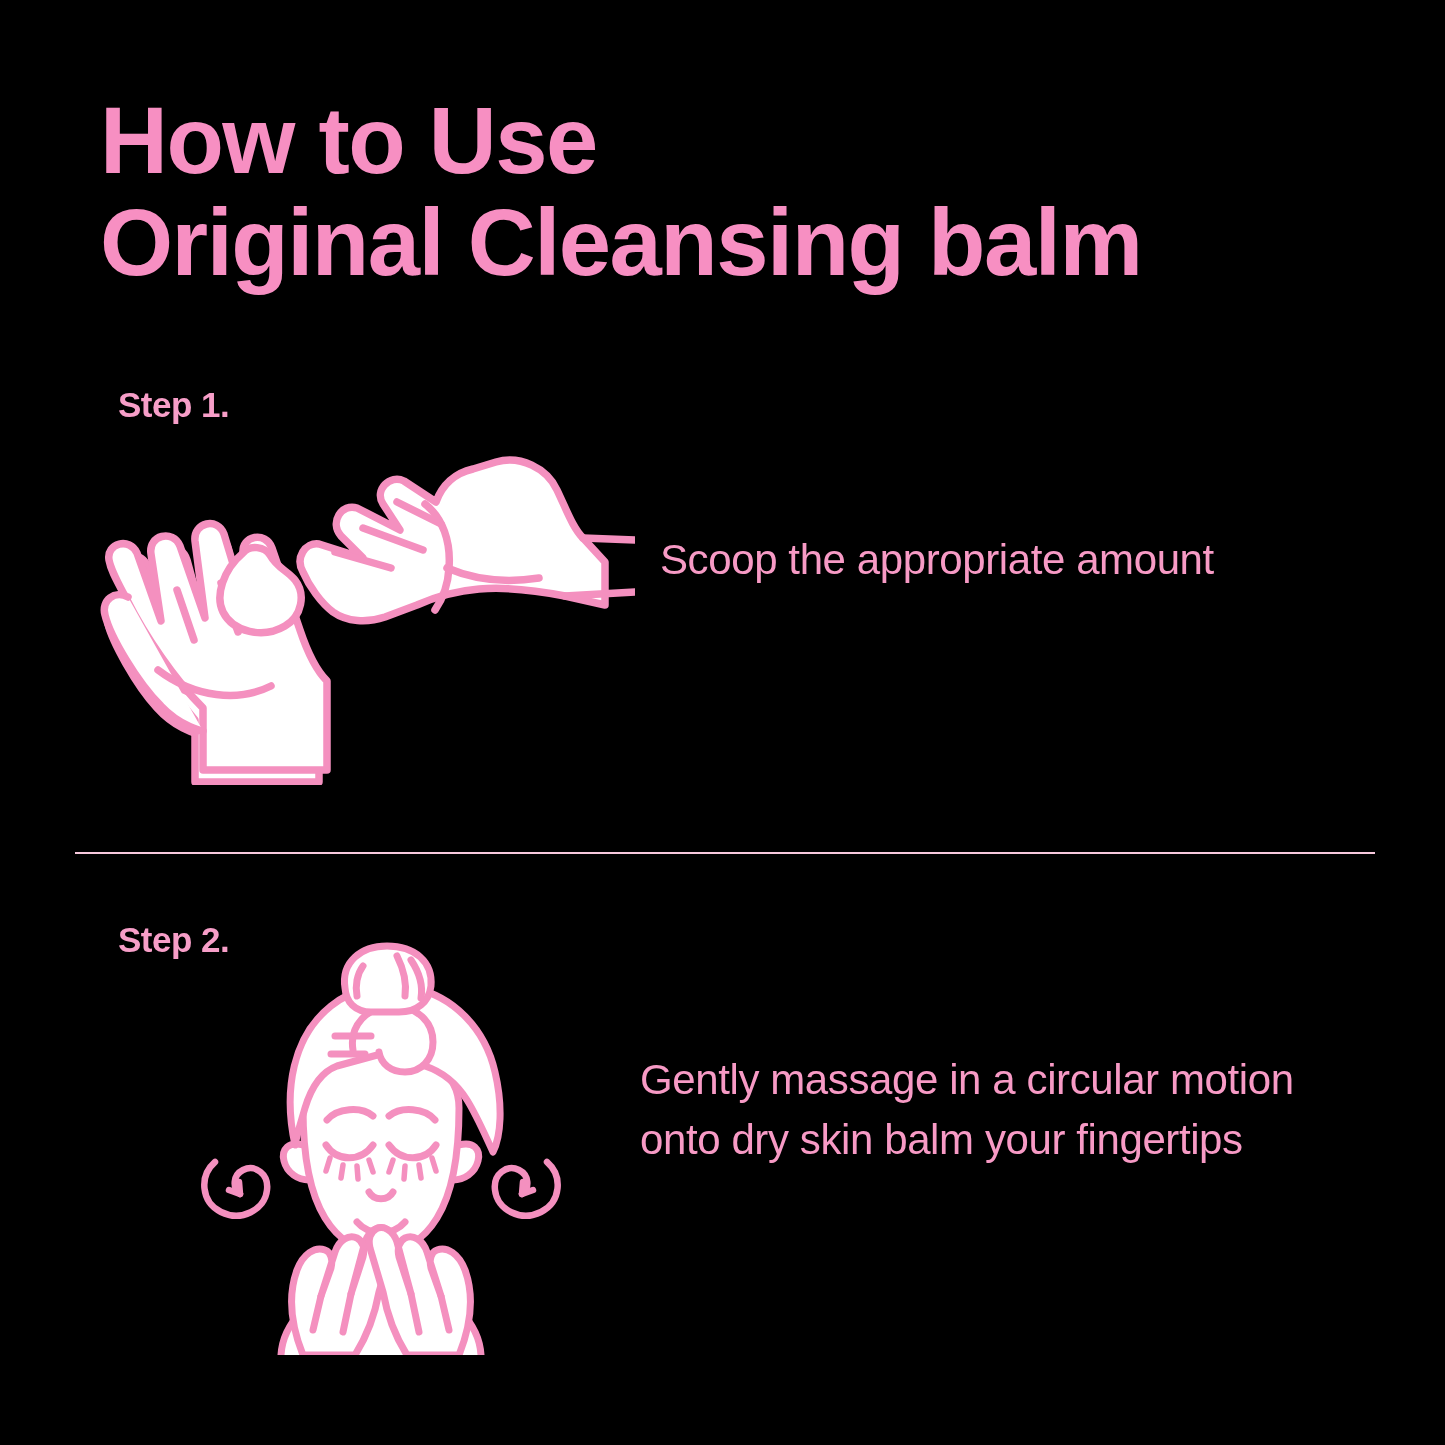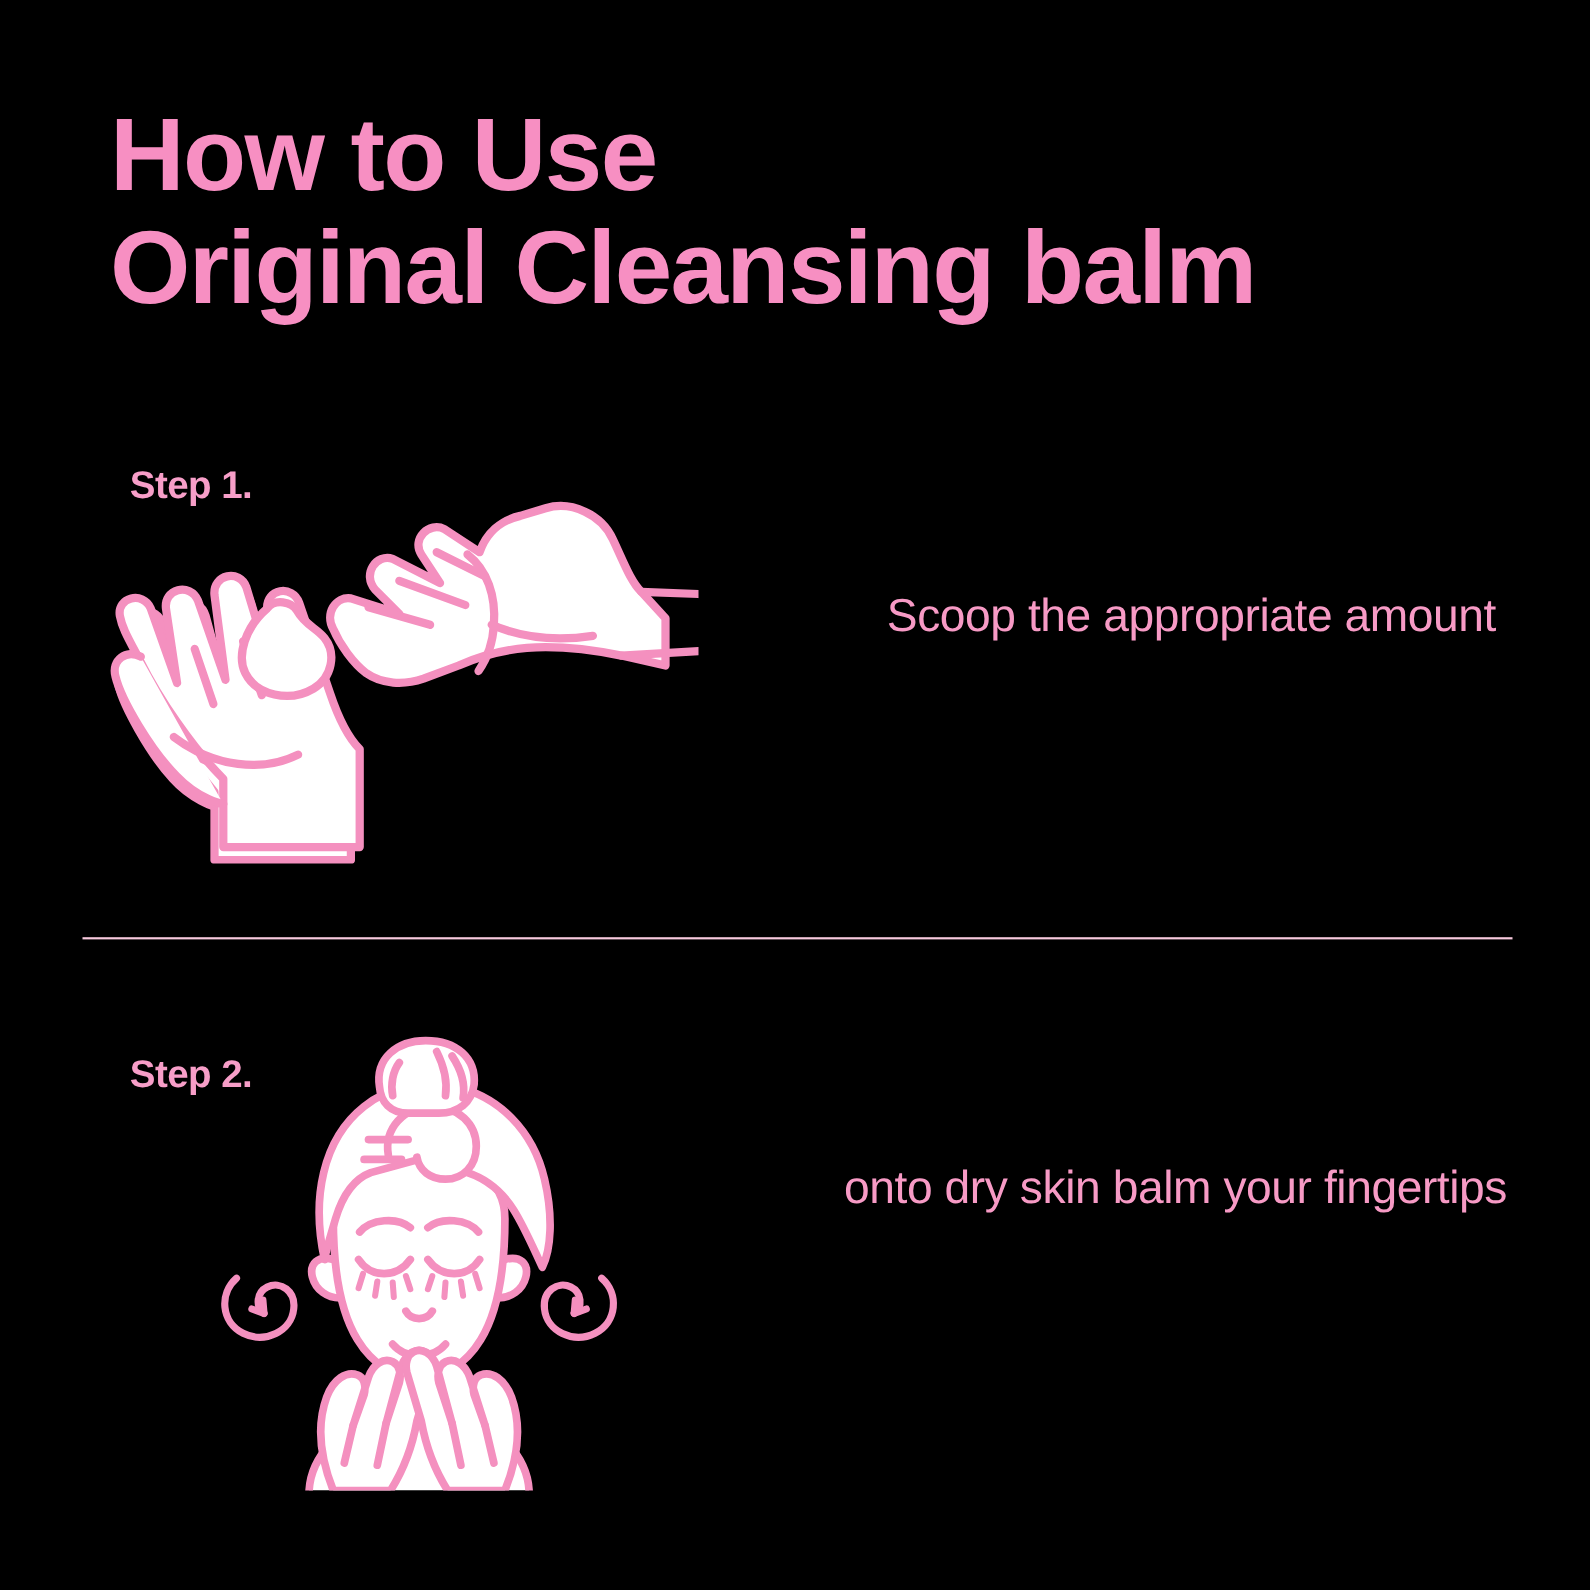--- a/index.html
+++ b/index.html
@@ -48,21 +48,20 @@
   #step-2 { top: 920px; height: 430px; }
 
   .step-label {
     position: absolute;
     left: 118px;
     top: 0px;
     color: #f79ec8;
     font-size: 35px;
     font-weight: 700;
     letter-spacing: -0.5px;
-    margin-top: 37px;
   }
 
   .step-illustration {
     position: absolute;
   }
   #illus-1 {
     left: 95px;
     top: 55px;
     width: 540px;
     height: 345px;
@@ -73,21 +72,21 @@
     width: 420px;
     height: 415px;
   }
 
   .step-text {
     position: absolute;
     color: #f79ac5;
     font-size: 42px;
     font-weight: 400;
     line-height: 1.42;
-    text-align: right;
+    text-align: left;
     letter-spacing: -0.4px;
   }
   #text-1 {
     left: 660px;
     top: 145px;
     width: 700px;
   }
   #text-2 {
     left: 640px;
     top: 130px;
@@ -367,17 +366,18 @@
                    C 378 236, 376 262, 356 272
                    C 336 282, 312 270, 310 250
                    C 308 234, 322 224, 334 230
                    C 344 235, 345 248, 337 254" fill="none"></path>
           <path d="M337 254 L 348 250 M337 254 L 338 242" fill="none"></path>
         </g>
       </svg>
     </div>
 
     <div class="step-text" id="text-2">
+      <div>Gently massage in a circular motion</div>
       <div>onto dry skin balm your fingertips</div>
     </div>
   </div>
 
 </div>
 
 </body></html>

